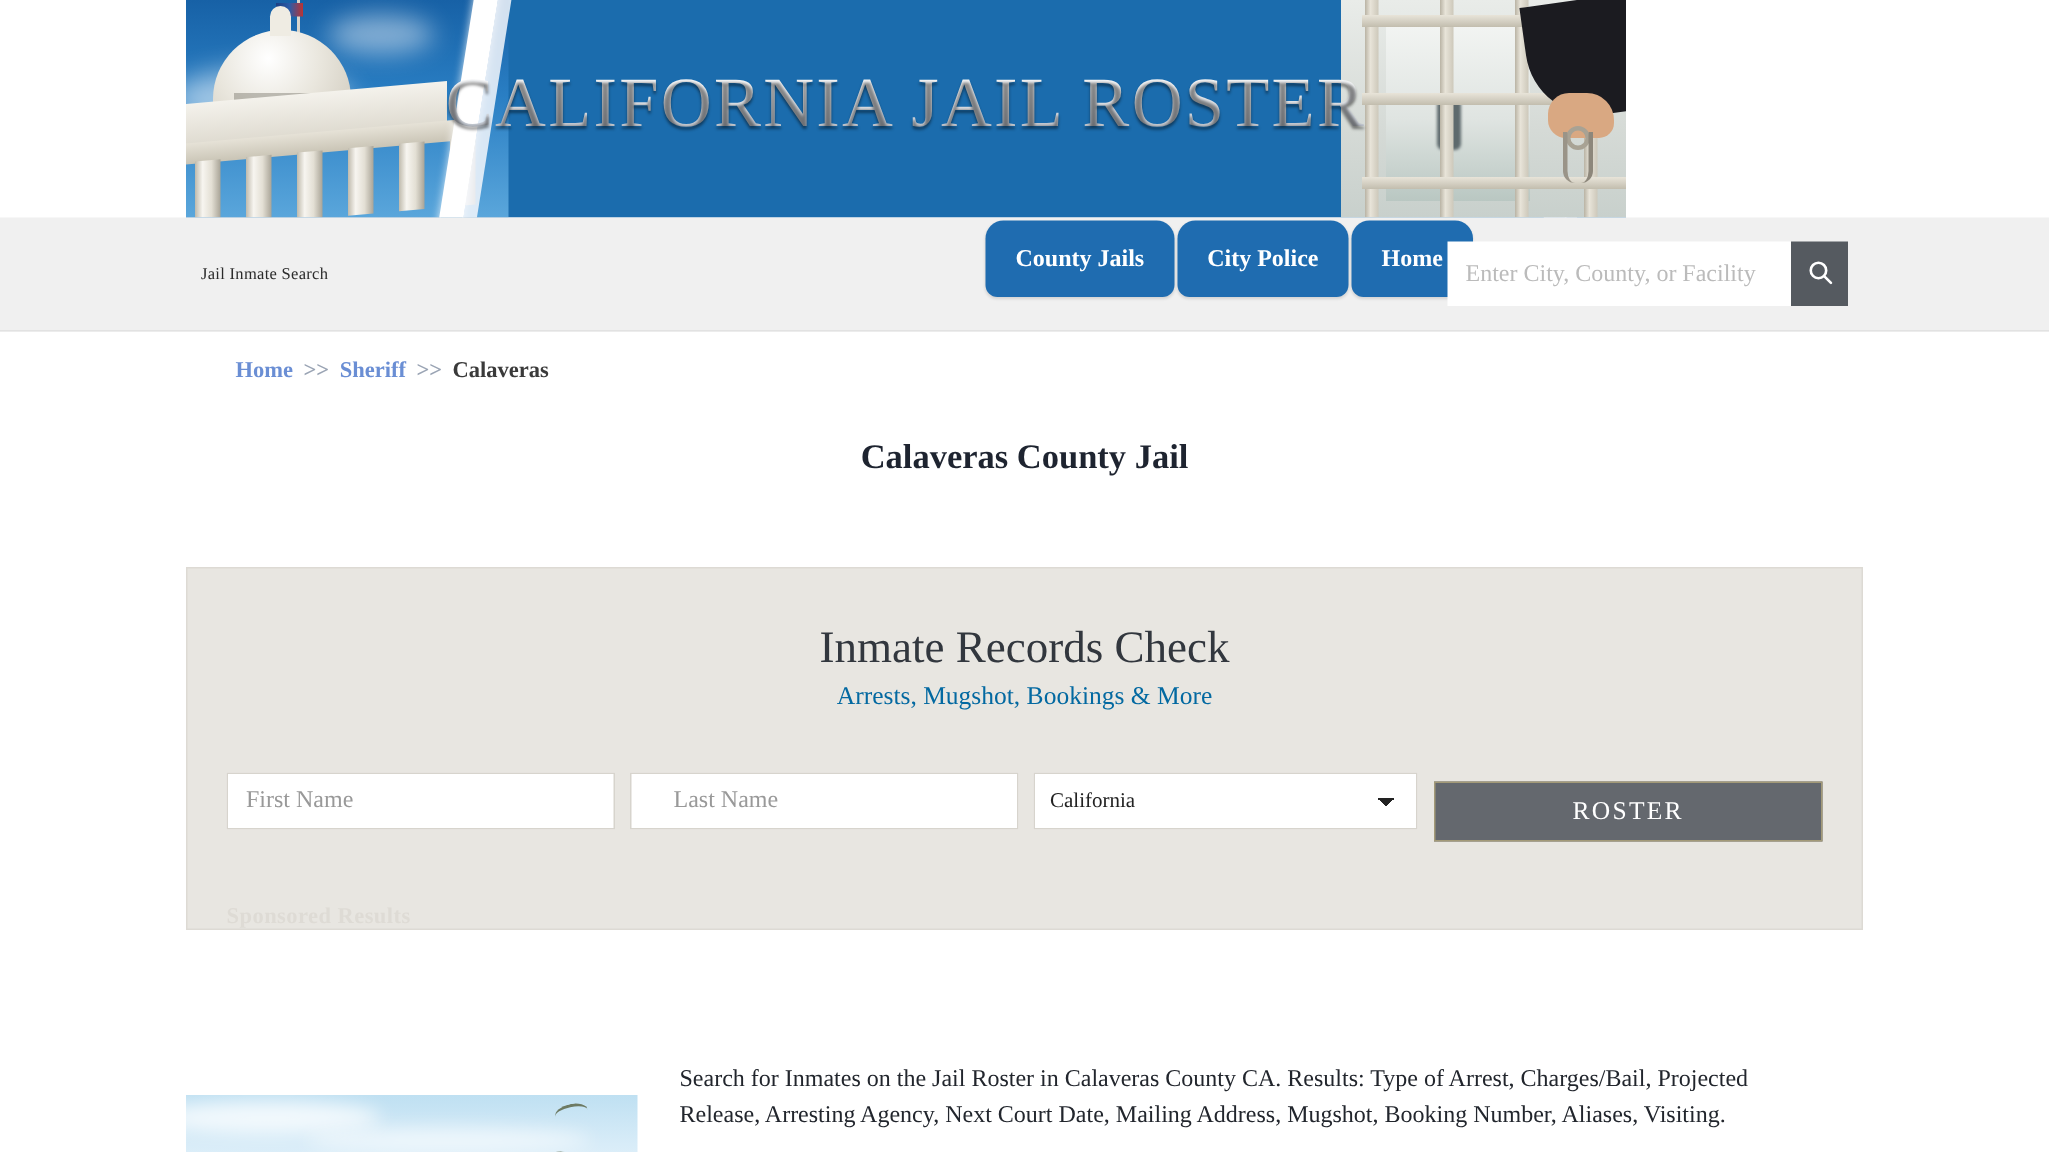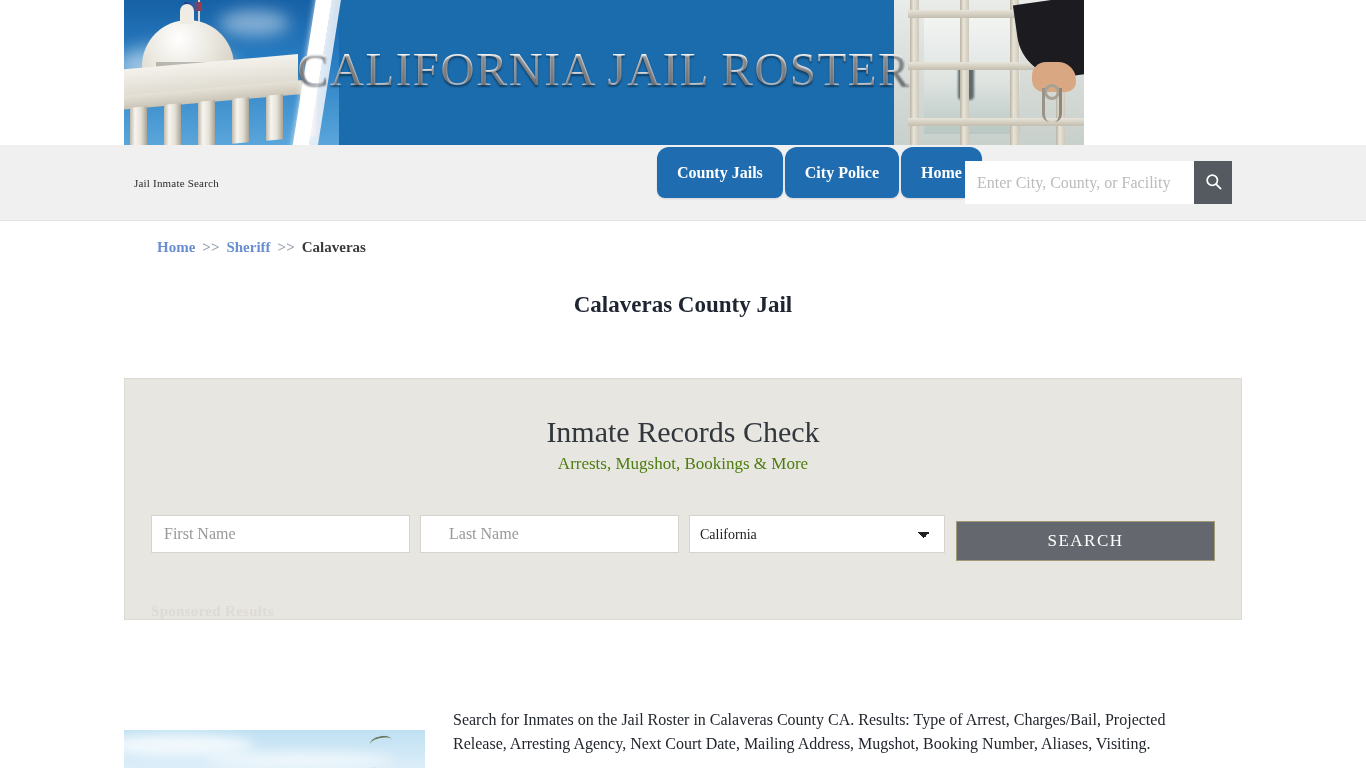--- a/index.html
+++ b/index.html
@@ -328,21 +328,21 @@
   .card-title {
     text-align: center;
     margin-top: 36px;
     font-size: 30px;
     color: #32373e;
   }
   .card-sub {
     text-align: center;
     margin-top: 5px;
     font-size: 17px;
-    color: #4d7c0f;
+    color: #0369a1;
   }
   .form-row {
     position: absolute;
     left: 26px; top: 136px;
     width: 1066px;
     display: flex;
     align-items: flex-start;
   }
   .fld {
     height: 38px;
@@ -538,21 +538,21 @@
 <div class="card">
   <div class="card-title">Inmate Records Check</div>
   <div class="card-sub">Arrests, Mugshot, Bookings &amp; More</div>
 
   <div class="form-row">
     <input class="fld fld-first" type="text" placeholder="First Name" style="">
     <input class="fld fld-last" type="text" placeholder="Last Name" style="">
     <select class="fld-state">
       <option>California</option>
     </select>
-    <button class="btn-search">SEARCH</button>
+    <button class="btn-search">ROSTER</button>
   </div>
 </div>
 
 <div class="sponsored">Sponsored Results</div>
 
 <div class="bottom">
   <div class="thumb">
     <div class="th-cloud1"></div>
     <div class="th-cloud2"></div>
     <div class="th-palm"></div>

